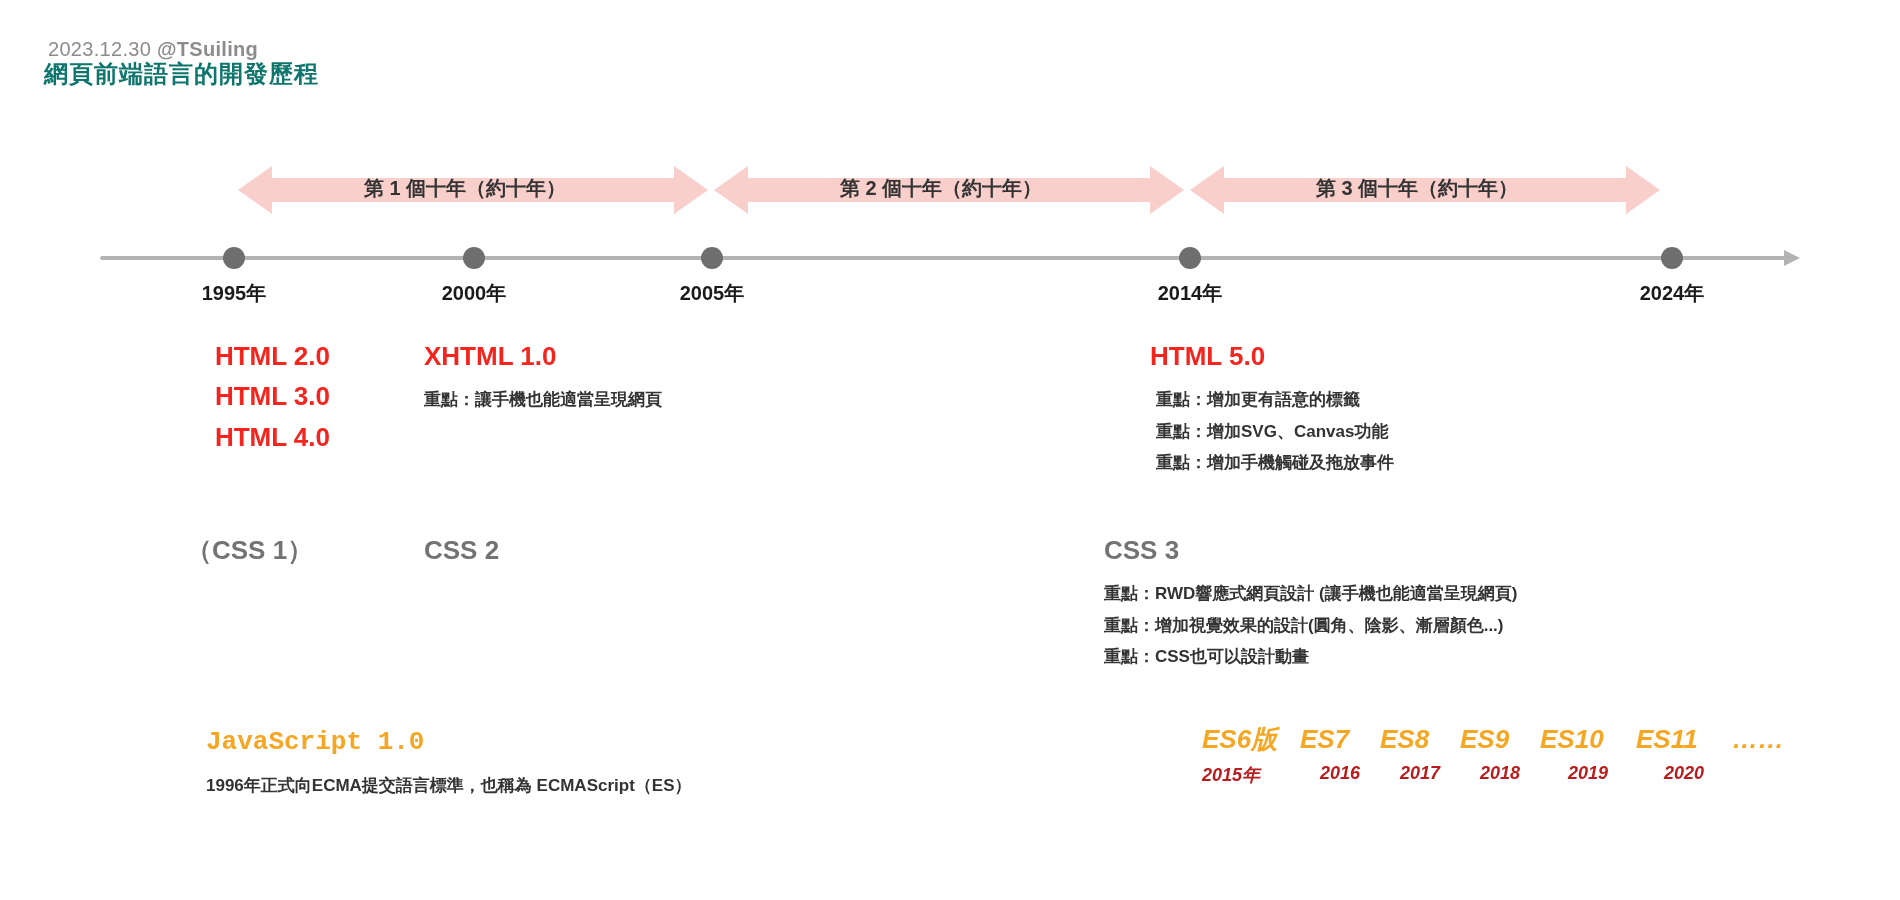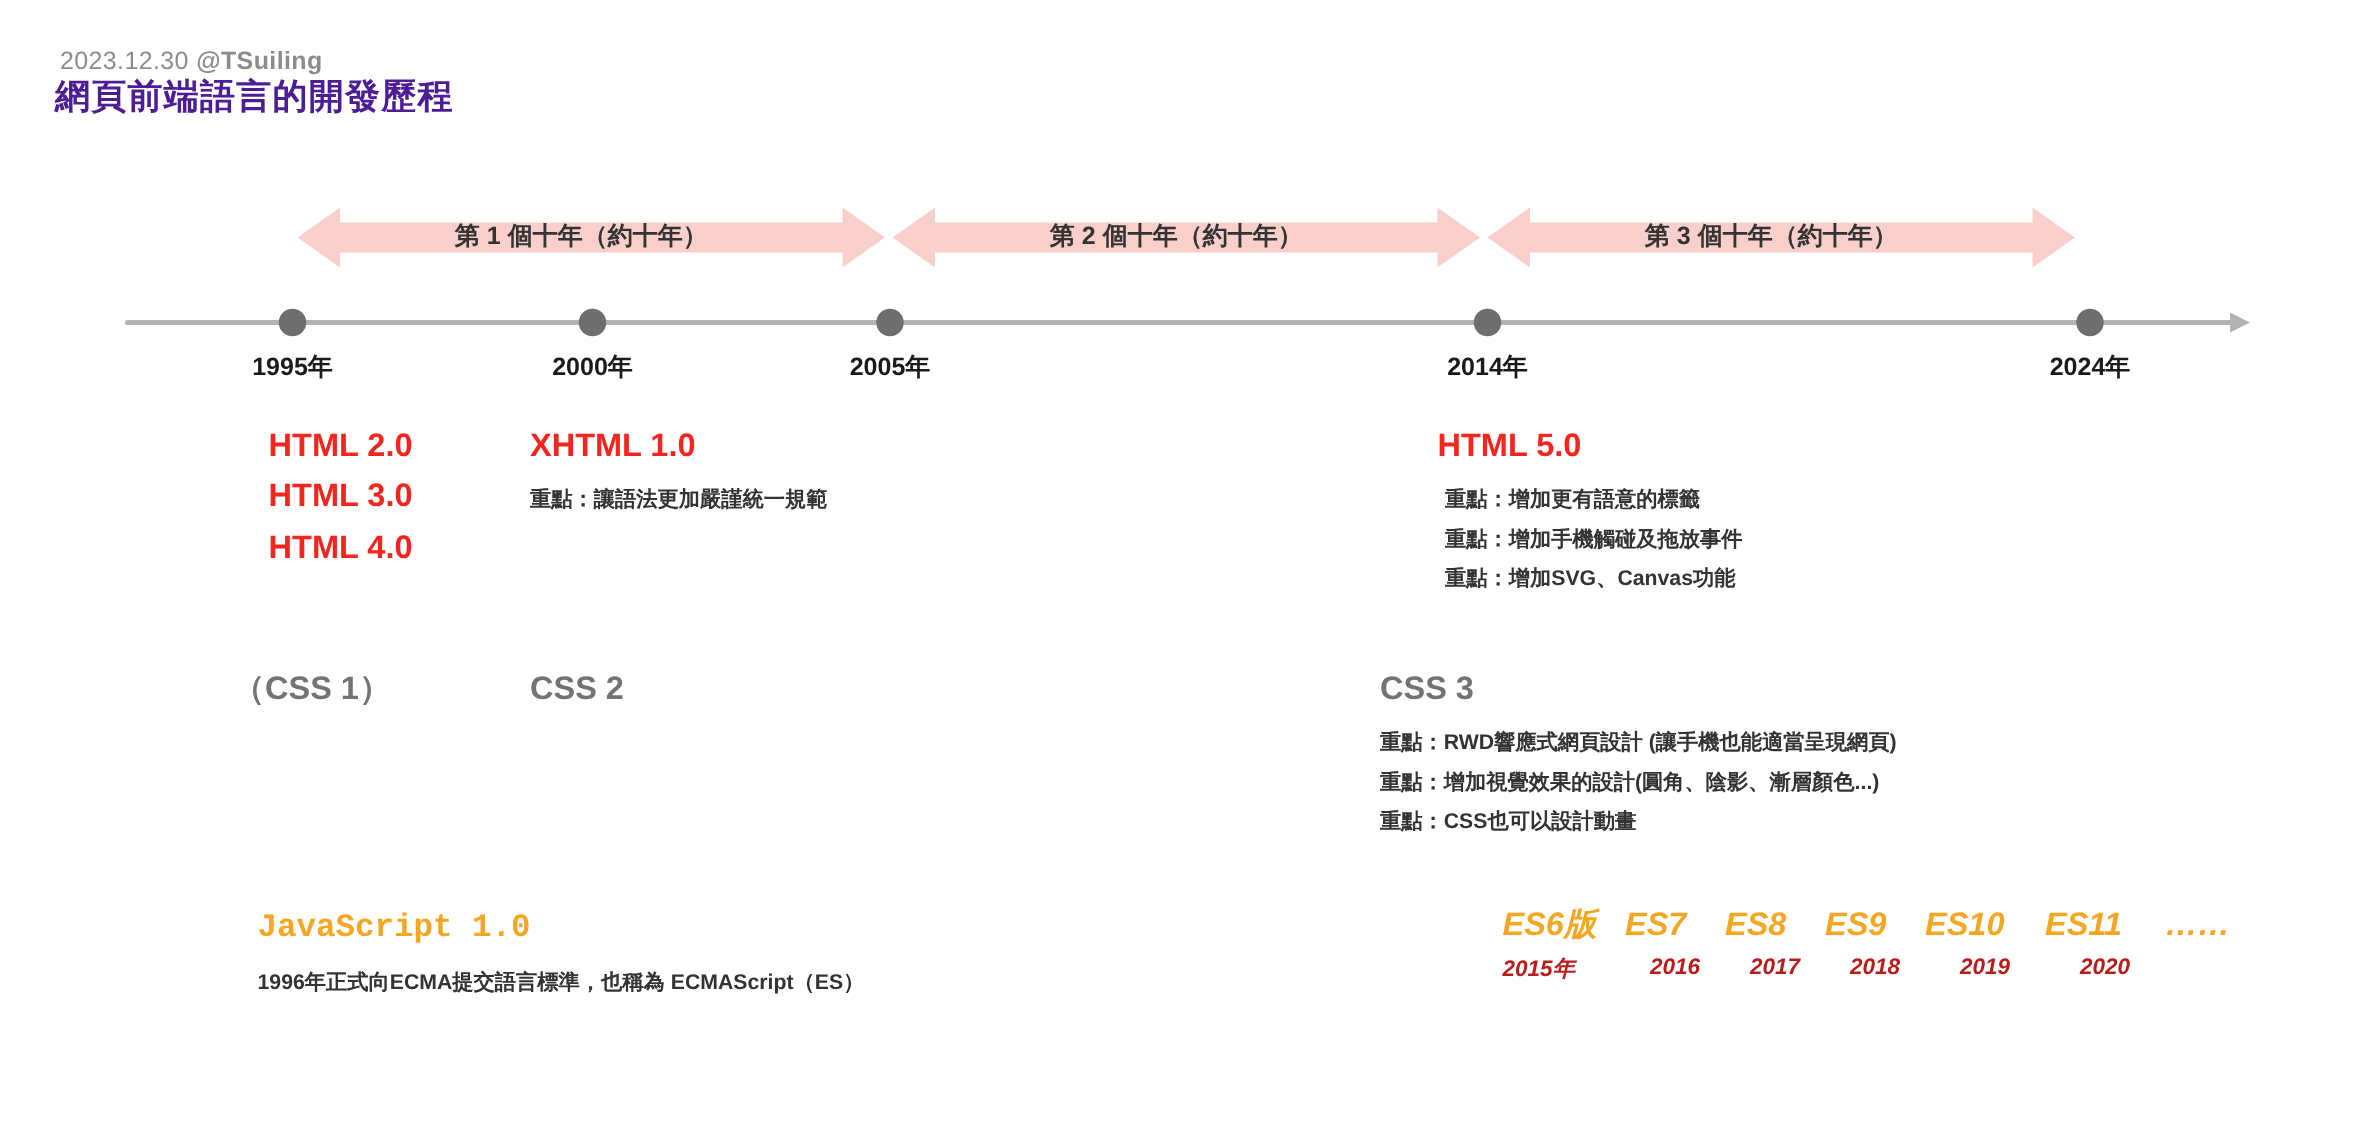--- a/index.html
+++ b/index.html
@@ -27,23 +27,23 @@
     white-space: nowrap;
   }
   .meta .handle {
     color: #8c8c8c;
     font-weight: bold;
   }
   .title {
     position: absolute;
     left: 44px;
     top: 58px;
-    font-size: 28px;
-    font-weight: bold;
-    color: #4c1d95;
+    font-size: 24px;
+    font-weight: bold;
+    color: #0f766e;
     letter-spacing: 1px;
     white-space: nowrap;
   }
 
   
   .decades {
     position: absolute;
     top: 162px;
     left: 0;
     height: 60px;
@@ -209,28 +209,28 @@
 </div>
 
 <div class="block right-align" style="left:60px; top:336px; width:270px;">
   <div class="htitle red">HTML 2.0</div>
   <div class="htitle red">HTML 3.0</div>
   <div class="htitle red">HTML 4.0</div>
 </div>
 
 <div class="block" style="left:424px; top:336px;">
   <div class="htitle red">XHTML 1.0</div>
-  <div class="note" style="margin-top:8px;">重點：讓語法更加嚴謹統一規範</div>
+  <div class="note" style="margin-top:8px;">重點：讓手機也能適當呈現網頁</div>
 </div>
 
 <div class="block" style="left:1150px; top:336px;">
   <div class="htitle red">HTML 5.0</div>
   <div class="note" style="margin-top:8px; margin-left:6px;">重點：增加更有語意的標籤</div>
+  <div class="note" style="margin-left:6px;">重點：增加SVG、Canvas功能</div>
   <div class="note" style="margin-left:6px;">重點：增加手機觸碰及拖放事件</div>
-  <div class="note" style="margin-left:6px;">重點：增加SVG、Canvas功能</div>
 </div>
 
 <div class="block" style="left:186px; top:530px;">
   <div class="htitle blue">（CSS 1）</div>
 </div>
 
 <div class="block" style="left:424px; top:530px;">
   <div class="htitle blue">CSS 2</div>
 </div>
 

